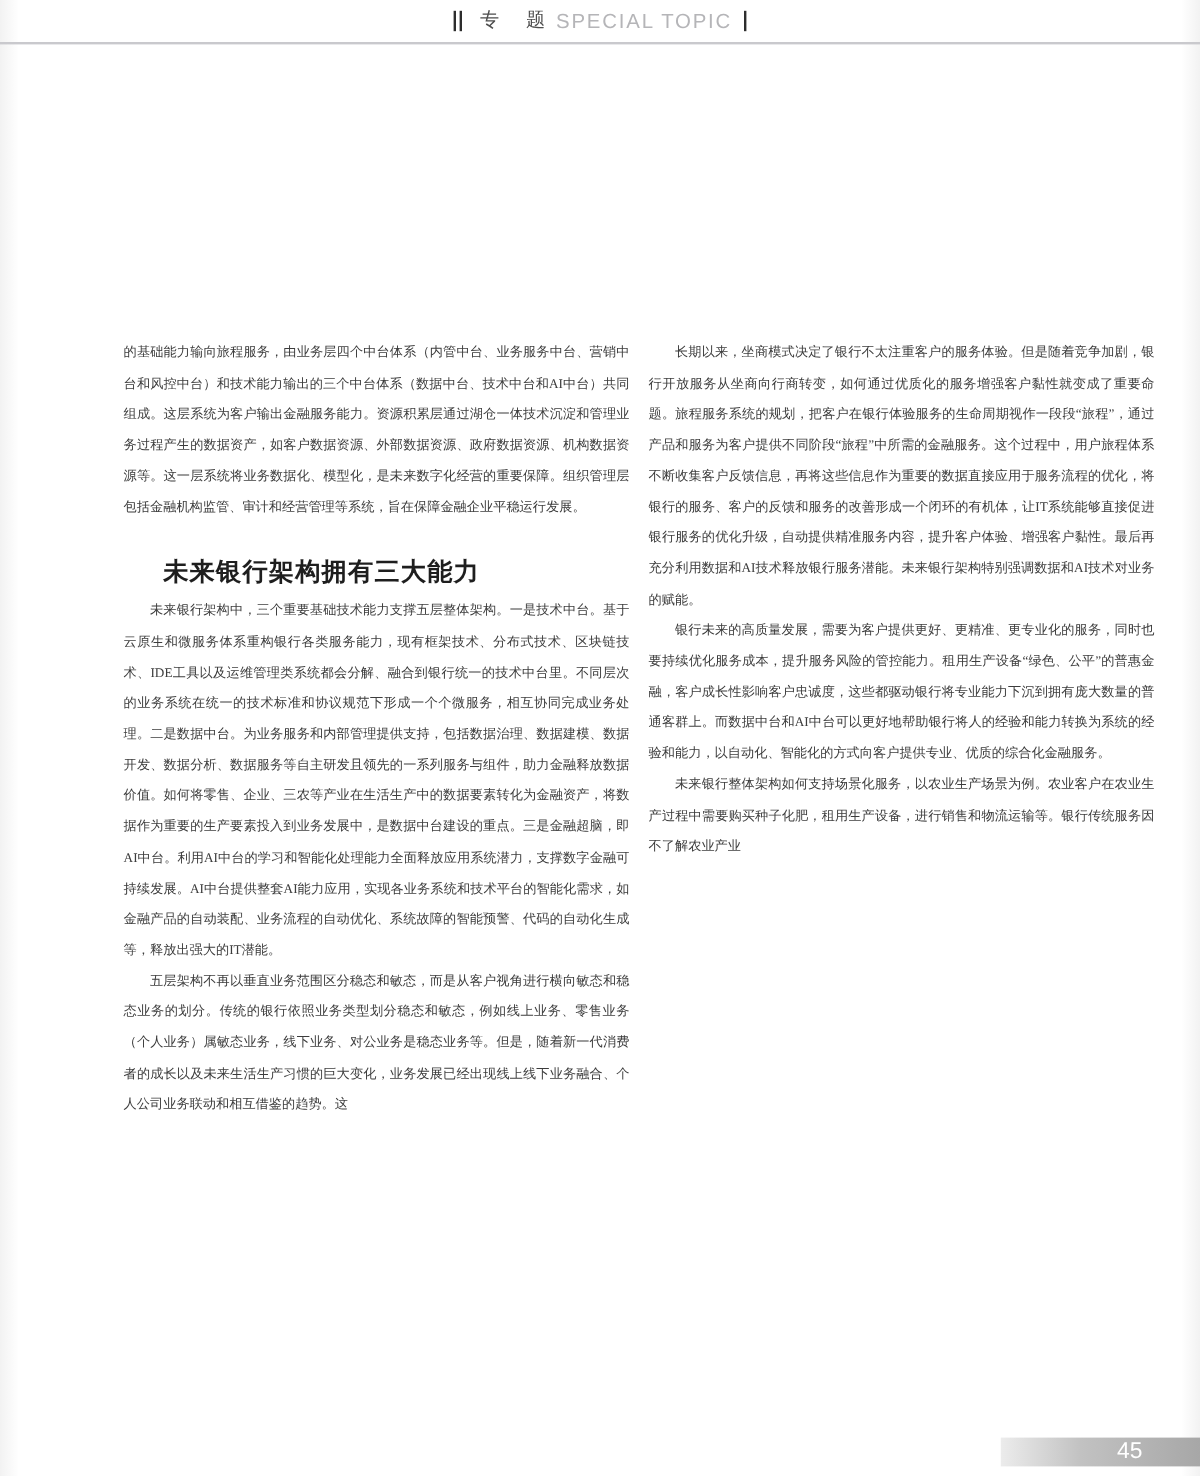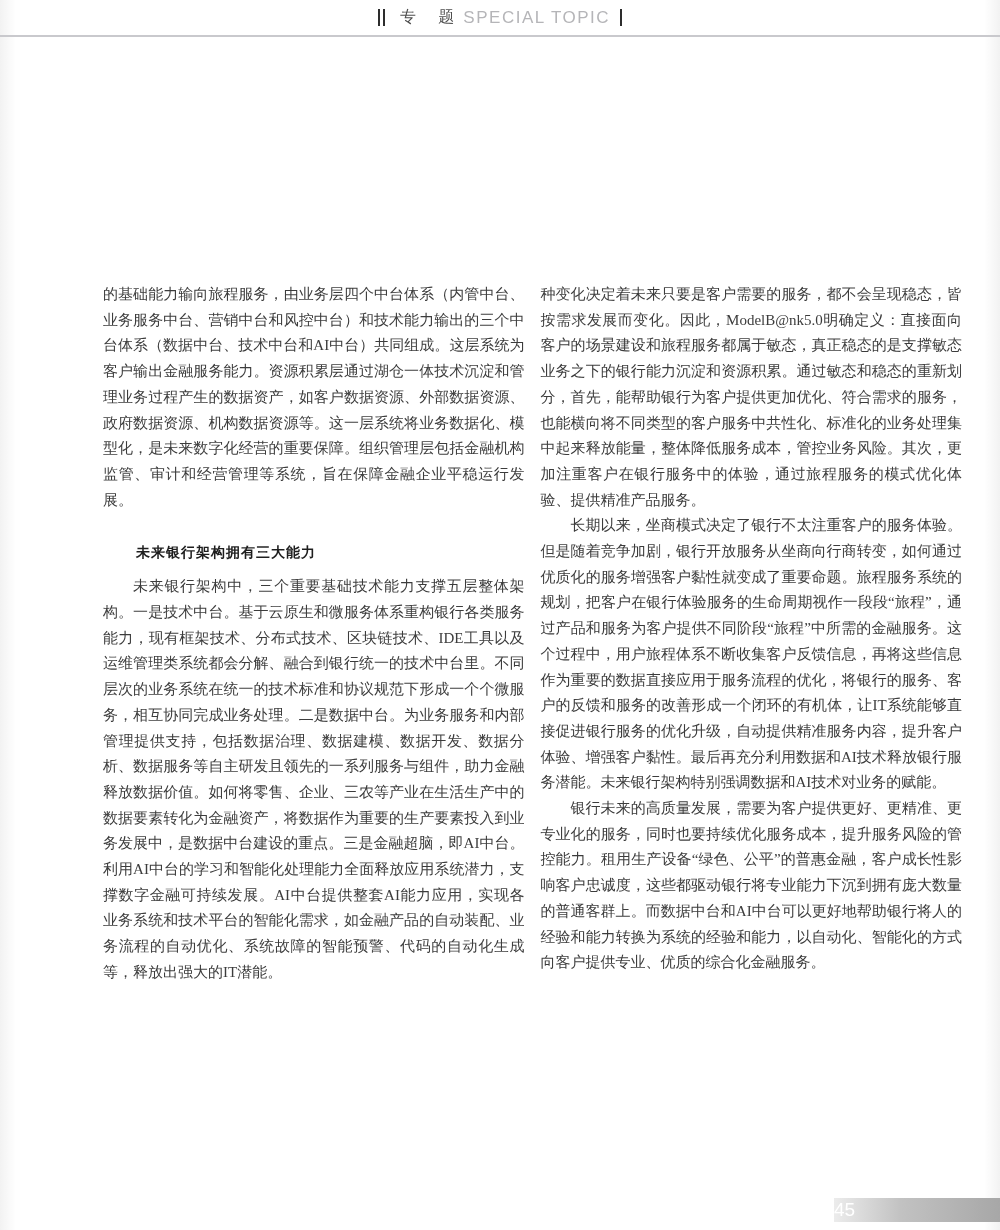--- a/index.html
+++ b/index.html
@@ -22,35 +22,35 @@
   .title-en {
     font-family:"Liberation Sans","DejaVu Sans",sans-serif;
     font-size:17px; color:var(--title-en-color,#b5b5b8); letter-spacing:1.5px; margin-right:10px;
   }
   .sbar { display:inline-block; width:2px; height:17px; background:#2d2d2d; }
   .header-rule { height:2px; background:var(--rule-color,#c9c9cd); }
 
   .columns { position:absolute; top:282px; left:103px; width:859px; display:flex; gap:16px; }
   .col { flex:1 1 0; min-width:0; }
   .para {
-    margin:0; font-size:15px; line-height:25.7px; text-align:justify;
+    margin:0; font-size:11px; line-height:25.7px; text-align:justify;
     color:var(--text-color,#3c3c3c); text-indent:2em;
     overflow-wrap:break-word;
   }
   .para.no-indent { text-indent:0; }
   .section-heading {
-    margin:27px 0 8px 0; font-size:14px; line-height:26px; font-weight:bold;
+    margin:27px 0 8px 0; font-size:21px; line-height:26px; font-weight:bold;
     color:#1e1e1e; text-indent:33px; letter-spacing:1px;
   }
 
   .page-number-bar {
     position:absolute; top:1198px; right:0; width:166px; height:24px;
     background:linear-gradient(90deg, var(--bar-start,#ececec) 0%, #c2c2c2 40%, var(--bar-end,#a7a7a7) 100%);
-    display:flex; align-items:center; justify-content:flex-start;
-    padding-right:76px; box-sizing:border-box;
+    display:flex; align-items:center; justify-content:flex-end;
+    padding-right:48px; box-sizing:border-box;
   }
   .page-number-bar span {
     color:var(--page-num-color,#ffffff); font-size:19px;
     font-family:"Liberation Sans","DejaVu Sans",sans-serif;
   }
 </style>
 </head>
 <body>
 
 <div class="page">
@@ -68,24 +68,25 @@
       <span class="sbar"></span>
     </div>
     <div class="header-rule"></div>
   </header>
 
   <main class="columns">
     <section class="col">
         <p class="para no-indent">的基础能力输向旅程服务，由业务层四个中台体系（内管中台、业务服务中台、营销中台和风控中台）和技术能力输出的三个中台体系（数据中台、技术中台和AI中台）共同组成。这层系统为客户输出金融服务能力。资源积累层通过湖仓一体技术沉淀和管理业务过程产生的数据资产，如客户数据资源、外部数据资源、政府数据资源、机构数据资源等。这一层系统将业务数据化、模型化，是未来数字化经营的重要保障。组织管理层包括金融机构监管、审计和经营管理等系统，旨在保障金融企业平稳运行发展。</p>
         <h2 class="section-heading">未来银行架构拥有三大能力</h2>
         <p class="para">未来银行架构中，三个重要基础技术能力支撑五层整体架构。一是技术中台。基于云原生和微服务体系重构银行各类服务能力，现有框架技术、分布式技术、区块链技术、IDE工具以及运维管理类系统都会分解、融合到银行统一的技术中台里。不同层次的业务系统在统一的技术标准和协议规范下形成一个个微服务，相互协同完成业务处理。二是数据中台。为业务服务和内部管理提供支持，包括数据治理、数据建模、数据开发、数据分析、数据服务等自主研发且领先的一系列服务与组件，助力金融释放数据价值。如何将零售、企业、三农等产业在生活生产中的数据要素转化为金融资产，将数据作为重要的生产要素投入到业务发展中，是数据中台建设的重点。三是金融超脑，即AI中台。利用AI中台的学习和智能化处理能力全面释放应用系统潜力，支撑数字金融可持续发展。AI中台提供整套AI能力应用，实现各业务系统和技术平台的智能化需求，如金融产品的自动装配、业务流程的自动优化、系统故障的智能预警、代码的自动化生成等，释放出强大的IT潜能。</p>
+        <p class="para">五层架构不再以垂直业务范围区分稳态和敏态，而是从客户视角进行横向敏态和稳态业务的划分。传统的银行依照业务类型划分稳态和敏态，例如线上业务、零售业务（个人业务）属敏态业务，线下业务、对公业务是稳态业务等。但是，随着新一代消费者的成长以及未来生活生产习惯的巨大变化，业务发展已经出现线上线下业务融合、个人公司业务联动和相互借鉴的趋势。这</p>
       </section>
     <section class="col">
-        <p class="para no-indent">种变化决定着未来只要是客户需要的服务，都不会呈现稳态，皆按需求发展而变化。因此，ModelB@nk5.0明确定义：直接面向客户的场景建设和旅程服务都属于敏态，真正稳态的是支撑敏态业务之下的银行能力沉淀和资源积累。通过敏态和稳态的重新划分，首先，能帮助银行为客户提供更加优化、符合需求的服务，也能横向将不同类型的客户服务中共性化、标准化的业务处理集中起来释放能量，整体降低服务成本，管控业务风险。其次，更加注重客户在银行服务中的体验，通过旅程服务的模式优化体验、提供精准产品服务。</p>
         <p class="para">长期以来，坐商模式决定了银行不太注重客户的服务体验。但是随着竞争加剧，银行开放服务从坐商向行商转变，如何通过优质化的服务增强客户黏性就变成了重要命题。旅程服务系统的规划，把客户在银行体验服务的生命周期视作一段段“旅程”，通过产品和服务为客户提供不同阶段“旅程”中所需的金融服务。这个过程中，用户旅程体系不断收集客户反馈信息，再将这些信息作为重要的数据直接应用于服务流程的优化，将银行的服务、客户的反馈和服务的改善形成一个闭环的有机体，让IT系统能够直接促进银行服务的优化升级，自动提供精准服务内容，提升客户体验、增强客户黏性。最后再充分利用数据和AI技术释放银行服务潜能。未来银行架构特别强调数据和AI技术对业务的赋能。</p>
         <p class="para">银行未来的高质量发展，需要为客户提供更好、更精准、更专业化的服务，同时也要持续优化服务成本，提升服务风险的管控能力。租用生产设备“绿色、公平”的普惠金融，客户成长性影响客户忠诚度，这些都驱动银行将专业能力下沉到拥有庞大数量的普通客群上。而数据中台和AI中台可以更好地帮助银行将人的经验和能力转换为系统的经验和能力，以自动化、智能化的方式向客户提供专业、优质的综合化金融服务。</p>
+        <p class="para">未来银行整体架构如何支持场景化服务，以农业生产场景为例。农业客户在农业生产过程中需要购买种子化肥，租用生产设备，进行销售和物流运输等。银行传统服务因不了解农业产业</p>
       </section>
   </main>
 
   <footer class="page-number-bar">
     <span>45</span>
   </footer>
 </div>
 
 </body></html>

